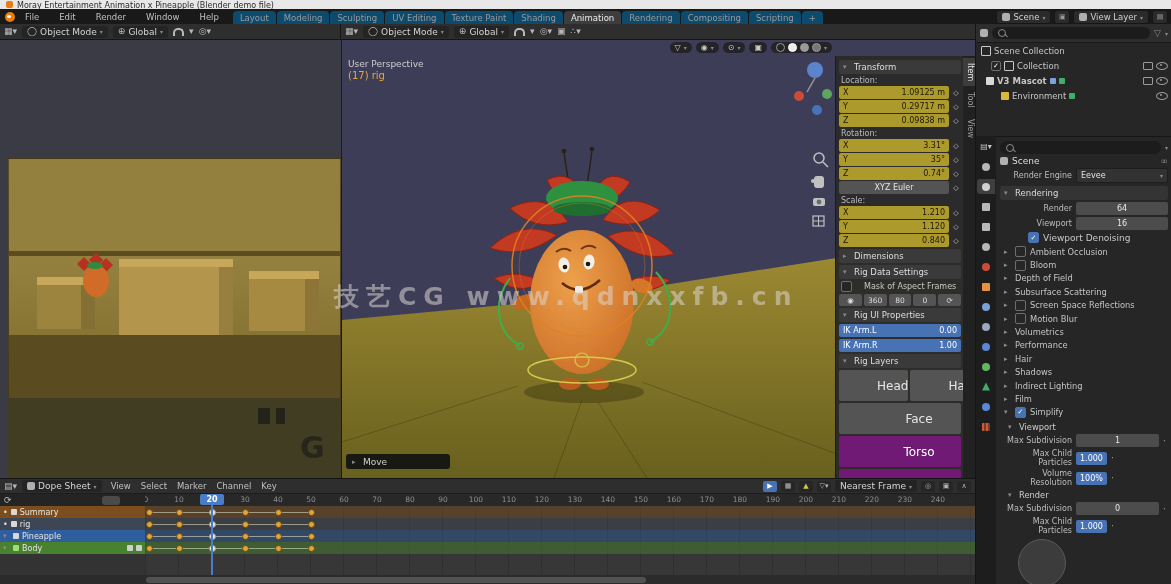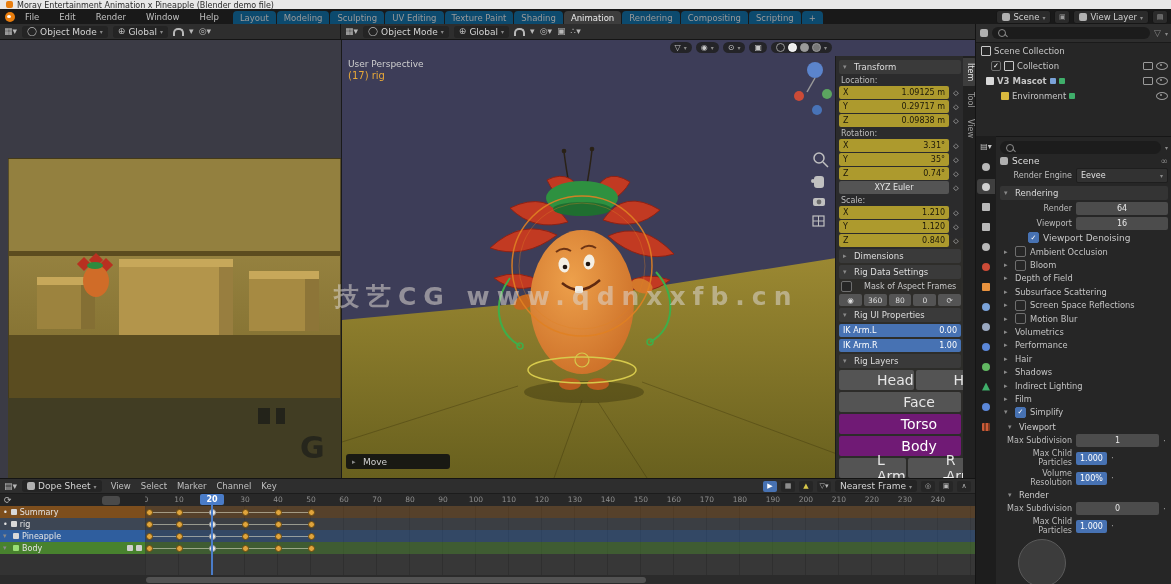--- a/index.html
+++ b/index.html
@@ -81,21 +81,21 @@
   .nchk{display:flex;align-items:center;gap:12px;margin:2px 0 2px 2px;color:#c8c8c8;font-size:8px;}
   .cbox{width:9px;height:9px;border:1px solid #6e6e6e;border-radius:2px;background:#262626;flex:none;
         display:flex;align-items:center;justify-content:center;font-size:7px;color:#fff;}
   .cbox.on{background:#4772b3;border-color:#4772b3;}
   .minirow{display:flex;gap:2px;margin:2px 0;}
   .minibtn{height:12px;background:#545454;border-radius:2px;color:#ddd;font-size:7.5px;display:flex;
            align-items:center;justify-content:center;padding:0 4px;flex:1;}
   .slider{height:13px;background:#4772b3;border-radius:2px;display:flex;align-items:center;
           justify-content:space-between;padding:0 4px;color:#fff;font-size:8px;margin:2px 0;}
   .rlrow{display:flex;gap:2px;margin:2px 0;}
-  .rlbtn{flex:1;height:20px;background:#545454;border-radius:2px;color:#e6e6e6;font-size:14px;
+  .rlbtn{flex:1;height:31px;background:#545454;border-radius:2px;color:#e6e6e6;font-size:12px;
          display:flex;align-items:center;justify-content:center;padding-left:38px;}
   .rlbtn.on{background:#701a75;color:#fff;}
   
   #right-col{left:975px;top:24px;width:196px;height:560px;background:#262626;border-left:1px solid #141414;box-sizing:border-box;}
   #outliner{left:0;top:0;width:196px;height:112px;border-bottom:1px solid #161616;}
   #outl-hdr{display:flex;align-items:center;gap:4px;height:18px;background:#2d2d2d;padding:0 4px;
             border-bottom:1px solid #1a1a1a;}
   .search{flex:1;height:12px;background:#1c1c1c;border-radius:7px;display:flex;align-items:center;
           gap:3px;padding:0 6px;}
   .mag{width:6px;height:6px;border:1.4px solid #8a8a8a;border-radius:50%;position:relative;flex:none;}

